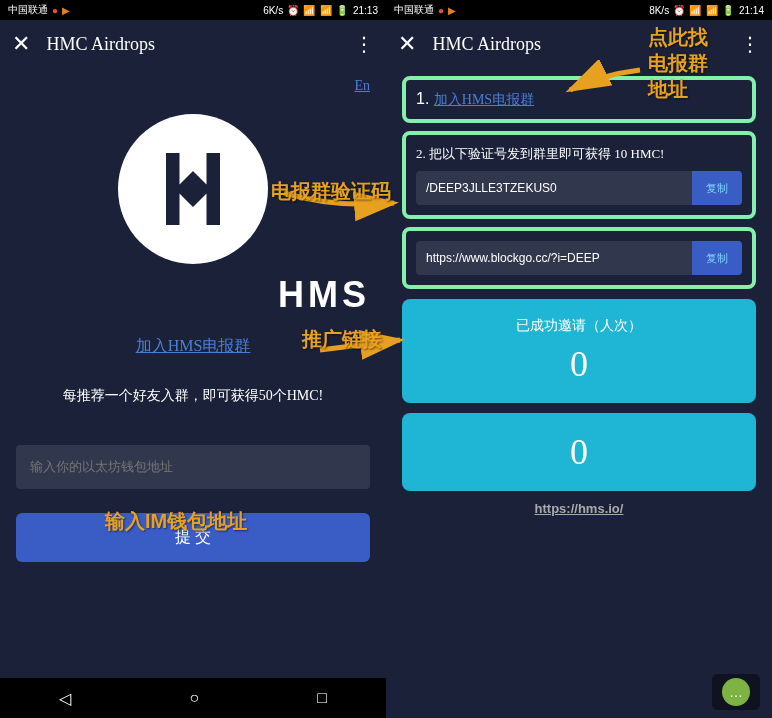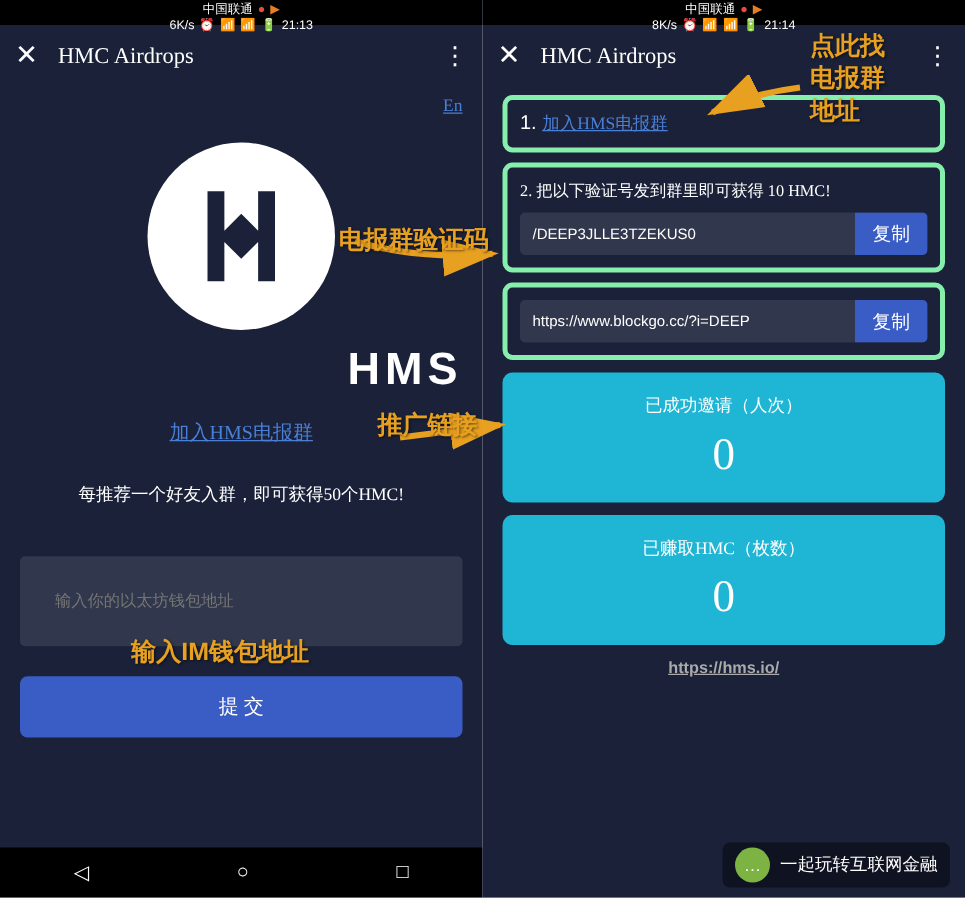--- a/index.html
+++ b/index.html
@@ -20,21 +20,20 @@
       overflow: hidden;
     }
     .status-bar {
       height: 20px;
       display: flex;
       justify-content: space-between;
       align-items: center;
       padding: 0 8px;
       font-size: 10px;
       background: #000;
-      flex-direction: column;
     }
     .status-left { display: flex; align-items: center; gap: 4px; }
     .status-right { display: flex; align-items: center; gap: 4px; }
     .header {
       height: 48px;
       display: flex;
       align-items: center;
       padding: 0 12px;
       gap: 16px;
     }
@@ -86,21 +85,21 @@
     .promo-text {
       text-align: center;
       font-size: 14px;
       margin: 30px 0;
       font-family: serif;
     }
     .input-box {
       width: 100%;
       background: rgba(255,255,255,0.1);
       border: none;
-      padding: 28px;
+      padding: 14px;
       color: #22c55e;
       font-size: 13px;
       border-radius: 4px;
       margin: 10px 0;
       font-family: serif;
     }
     .submit-btn {
       width: 100%;
       background: #3a5cc5;
       border: none;
@@ -146,23 +145,23 @@
       flex: 1;
       background: transparent;
       border: none;
       padding: 10px;
       color: #fff;
       font-size: 12px;
     }
     .copy-btn {
       background: #3a5cc5;
       border: none;
-      color: #ffffff;
+      color: #7dd3fc;
       padding: 0 14px;
-      font-size: 15px;
+      font-size: 11px;
       cursor: pointer;
       font-family: Liberation Mono, monospace;
     }
     .step1-link {
       color: #4a7fd6;
       text-decoration: underline;
       font-size: 14px;
       font-family: serif;
     }
     .stat-card {
@@ -313,21 +312,20 @@
       <div class="copy-row">
         <input class="copy-input" readonly="" value="https://www.blockgo.cc/?i=DEEP" style="">
         <button class="copy-btn">复制</button>
       </div>
     </div>
     <div class="stat-card">
       <div class="stat-label">已成功邀请（人次）</div>
       <div class="stat-value">0</div>
     </div>
     <div class="stat-card">
-      <div class="stat-label">已赚取HMC（枚数）</div>
       <div class="stat-value">0</div>
     </div>
     <div class="footer-link">https://hms.io/</div>
   </div>
 </div>
 
 <div class="annotation" style="top:178px; left:271px;">电报群验证码</div>
 <div class="annotation" style="top:326px; left:302px;">推广链接</div>
 <div class="annotation" style="top:508px; left:105px;">输入IM钱包地址</div>
 <div class="annotation" style="top:24px; left:648px; white-space:pre-line; line-height:26px;">点此找
@@ -354,14 +352,13 @@
   <defs>
       <marker id="ah3" markerWidth="10" markerHeight="10" refX="8" refY="3" orient="auto">
         <path d="M0,0 L9,3 L0,6 Z" fill="#e8a020"></path>
       </marker>
     </defs>
   <path d="M80,10 Q40,15 10,30" stroke="#e8a020" stroke-width="5" fill="none" marker-end="url(#ah3)"></path>
 </svg>
 
 <div class="watermark">
   <div class="watermark-icon"></div>
-  <span class="watermark-text">一起玩转互联网金融</span>
 </div>
 
 </body></html>

